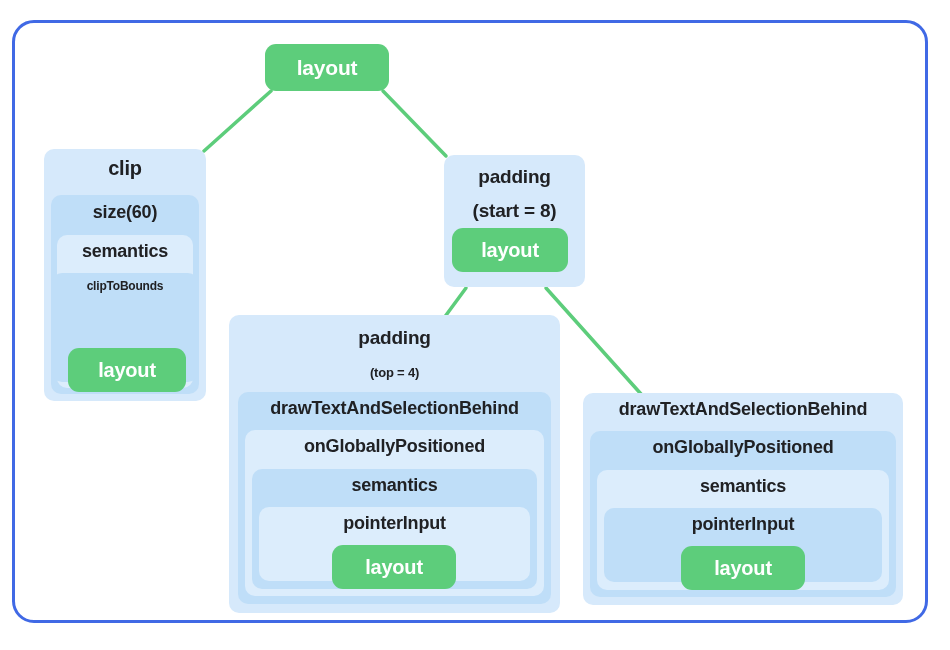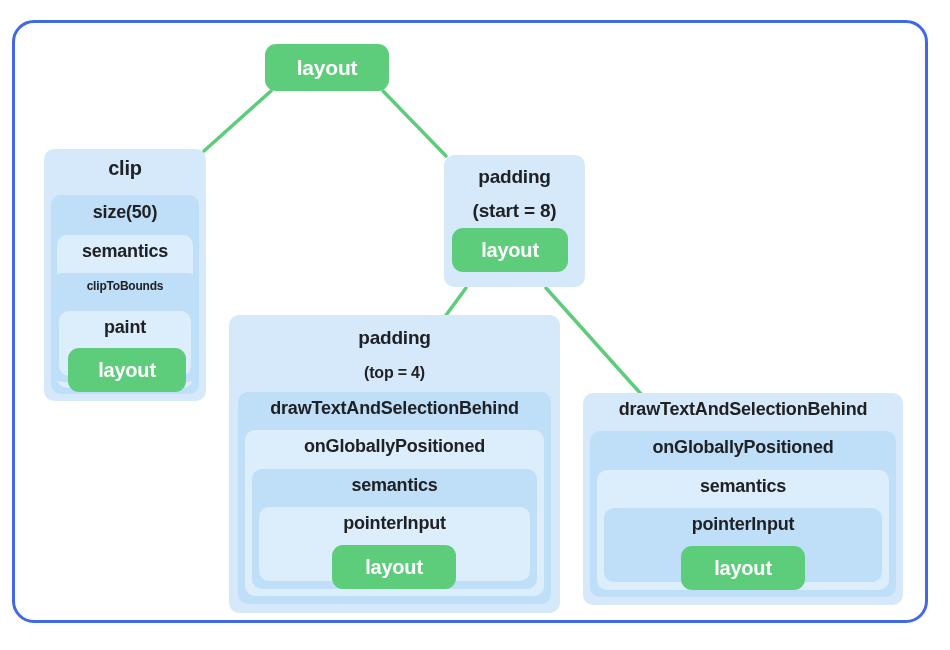--- a/index.html
+++ b/index.html
@@ -119,42 +119,39 @@
     <line x1="466" y1="288" x2="441" y2="322" stroke="#5dcd7b" stroke-width="3.5" stroke-linecap="round"></line>
     <line x1="546" y1="288" x2="641" y2="394" stroke="#5dcd7b" stroke-width="3.5" stroke-linecap="round"></line>
   </svg>
 
   <div class="greenbox" id="n-root">layout</div>
 
   <div class="nodebox lvl0" id="n-clip">
     <span class="nlabel">clip</span>
   </div>
   <div class="nodebox lvl1" id="n-size">
-    <span class="nlabel">size(50)</span>
+    <span class="nlabel">size(60)</span>
   </div>
   <div class="nodebox lvl2" id="n-semantics-l">
     <span class="nlabel">semantics</span>
   </div>
   <div class="nodebox lvl3" id="n-ctb">
     <span class="nlabel">clipToBounds</span>
-  </div>
-  <div class="nodebox lvl4" id="n-paint">
-    <span class="nlabel">paint</span>
   </div>
   <div class="greenbox" id="n-layout-clip">layout</div>
 
   <div class="nodebox lvl0" id="n-pad-start">
     <span class="nlabel">padding</span>
     <span class="nlabel" style="font-size:19px;">(start = 8)</span>
   </div>
   <div class="greenbox" id="n-layout-padstart">layout</div>
 
   <div class="nodebox lvl0" id="n-pad-top">
     <span class="nlabel">padding</span>
-    <span class="nlabel" style="font-size:16px;text-align:center;">(top = 4)</span>
+    <span class="nlabel" style="font-size:13px;text-align:center;">(top = 4)</span>
   </div>
   <div class="nodebox lvl1" id="n-dtasb-m">
     <span class="nlabel">drawTextAndSelectionBehind</span>
   </div>
   <div class="nodebox lvl2" id="n-ogp-m">
     <span class="nlabel">onGloballyPositioned</span>
   </div>
   <div class="nodebox lvl3" id="n-sem-m">
     <span class="nlabel">semantics</span>
   </div>

